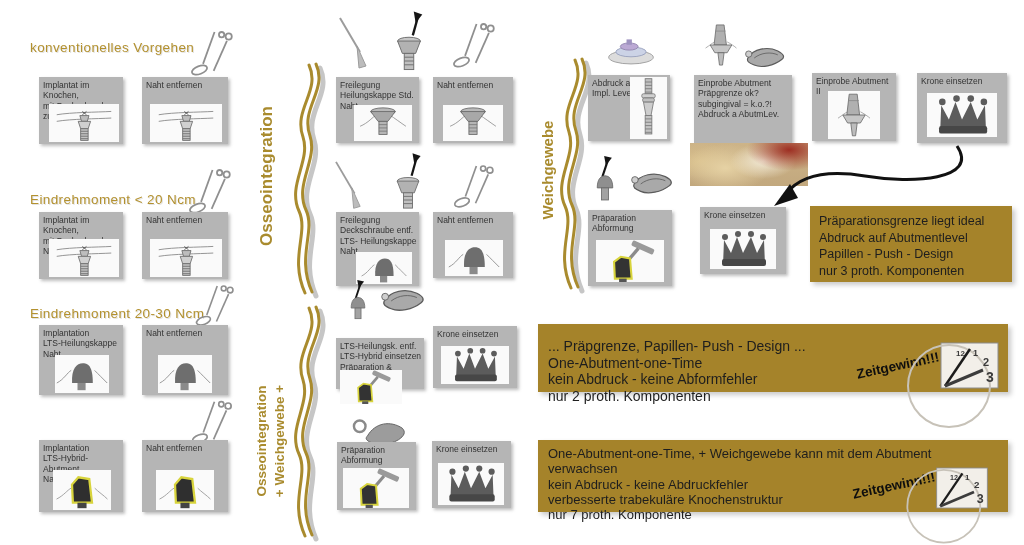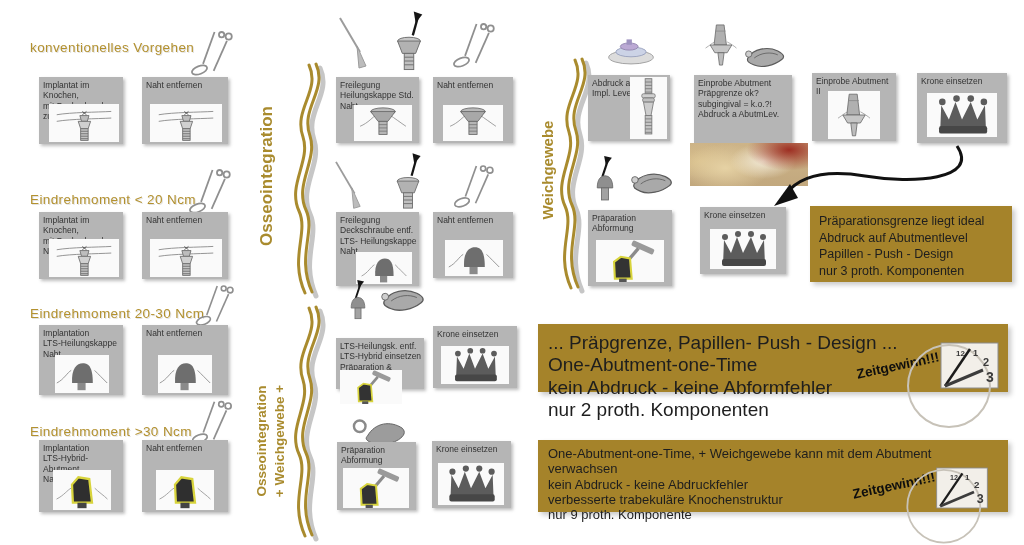--- a/index.html
+++ b/index.html
@@ -192,21 +192,20 @@
   </div>
   <div class="step-box" style="left:142px;top:325px;width:86px;height:70px">
     <div class="label">Naht entfernen</div>
     <div class="img-area" style="left:16px;top:30px;width:54px;height:38px">
         <svg viewBox="0 0 60 40">
           <use href="#sym-dome"></use>
         </svg>
       </div>
   </div>
 
-  <div class="gold-header" style="left:30px;top:424px">Eindrehmoment &gt;30 Ncm</div>
   <svg class="icon" style="left:188px;top:400px" width="46" height="48" viewBox="0 0 52 56">
       <use href="#sym-suture"></use>
     </svg>
   <div class="step-box" style="left:39px;top:440px;width:84px;height:72px">
     <div class="label">Implantation
 LTS-Hybrid-Abutment
 Naht</div>
     <div class="img-area" style="left:14px;top:30px;width:58px;height:40px">
         <svg viewBox="0 0 60 44">
           <use href="#sym-hybrid"></use>
@@ -421,40 +420,40 @@
           <use href="#sym-crown"></use>
         </svg>
       </div>
   </div>
 
   <div class="gold-panel" style="left:810px;top:206px;width:202px;height:76px;padding:7px 9px;font-size:12.5px;line-height:1.32">Präparationsgrenze liegt ideal
 Abdruck auf Abutmentlevel
 Papillen - Push - Design
 nur 3 proth. Komponenten</div>
 
-  <div class="gold-panel" style="left:538px;top:324px;width:470px;height:68px;padding:8px 10px;font-size:19px;line-height:1.18">... Präpgrenze, Papillen- Push - Design ...
+  <div class="gold-panel" style="left:538px;top:324px;width:470px;height:68px;padding:14px 10px;font-size:14px;line-height:1.18">... Präpgrenze, Papillen- Push - Design ...
 One-Abutment-one-Time
 kein Abdruck - keine Abformfehler
 nur 2 proth. Komponenten</div>
   <div class="zeit" style="left:856px;top:358px">Zeitgewinn!!!</div>
   <svg class="icon" style="left:941px;top:343px" width="57" height="45" viewBox="0 0 57 45">
     <rect x="0" y="0" width="57" height="45" fill="#f2efe9" stroke="#8c8c8c"></rect>
     <circle cx="8" cy="43" r="41" fill="none" stroke="#c7c2b8" stroke-width="2"></circle>
     <text x="15" y="13" font-size="8" font-weight="bold" fill="#3a3a3a">12</text>
     <text x="32" y="13" font-size="9" font-weight="bold" fill="#3a3a3a">1</text>
     <text x="42" y="23" font-size="11" font-weight="bold" fill="#3a3a3a">2</text>
     <text x="45" y="39" font-size="14" font-weight="bold" fill="#3a3a3a">3</text>
     <line x1="4" y1="43" x2="29" y2="6" stroke="#1c1c1c" stroke-width="2.5"></line>
     <line x1="4" y1="43" x2="42" y2="27" stroke="#3c3c3c" stroke-width="3"></line>
   </svg>
 
   <div class="gold-panel" style="left:538px;top:440px;width:470px;height:72px;padding:6px 10px;font-size:13px;line-height:1.18">One-Abutment-one-Time,  + Weichgewebe kann mit dem Abutment verwachsen
 kein Abdruck - keine Abdruckfehler
 verbesserte trabekuläre Knochenstruktur
-nur 9 proth. Komponente</div>
+nur 7 proth. Komponente</div>
   <div class="zeit" style="left:852px;top:478px">Zeitgewinn!!!</div>
   <svg class="icon" style="left:934px;top:468px" width="56" height="40" viewBox="0 0 57 45">
     <rect x="0" y="0" width="57" height="45" fill="#f2efe9" stroke="#8c8c8c"></rect>
     <circle cx="8" cy="43" r="41" fill="none" stroke="#c7c2b8" stroke-width="2"></circle>
     <text x="15" y="13" font-size="8" font-weight="bold" fill="#3a3a3a">12</text>
     <text x="32" y="13" font-size="9" font-weight="bold" fill="#3a3a3a">1</text>
     <text x="42" y="23" font-size="11" font-weight="bold" fill="#3a3a3a">2</text>
     <text x="45" y="39" font-size="14" font-weight="bold" fill="#3a3a3a">3</text>
     <line x1="4" y1="43" x2="29" y2="6" stroke="#1c1c1c" stroke-width="2.5"></line>
     <line x1="4" y1="43" x2="42" y2="27" stroke="#3c3c3c" stroke-width="3"></line>

